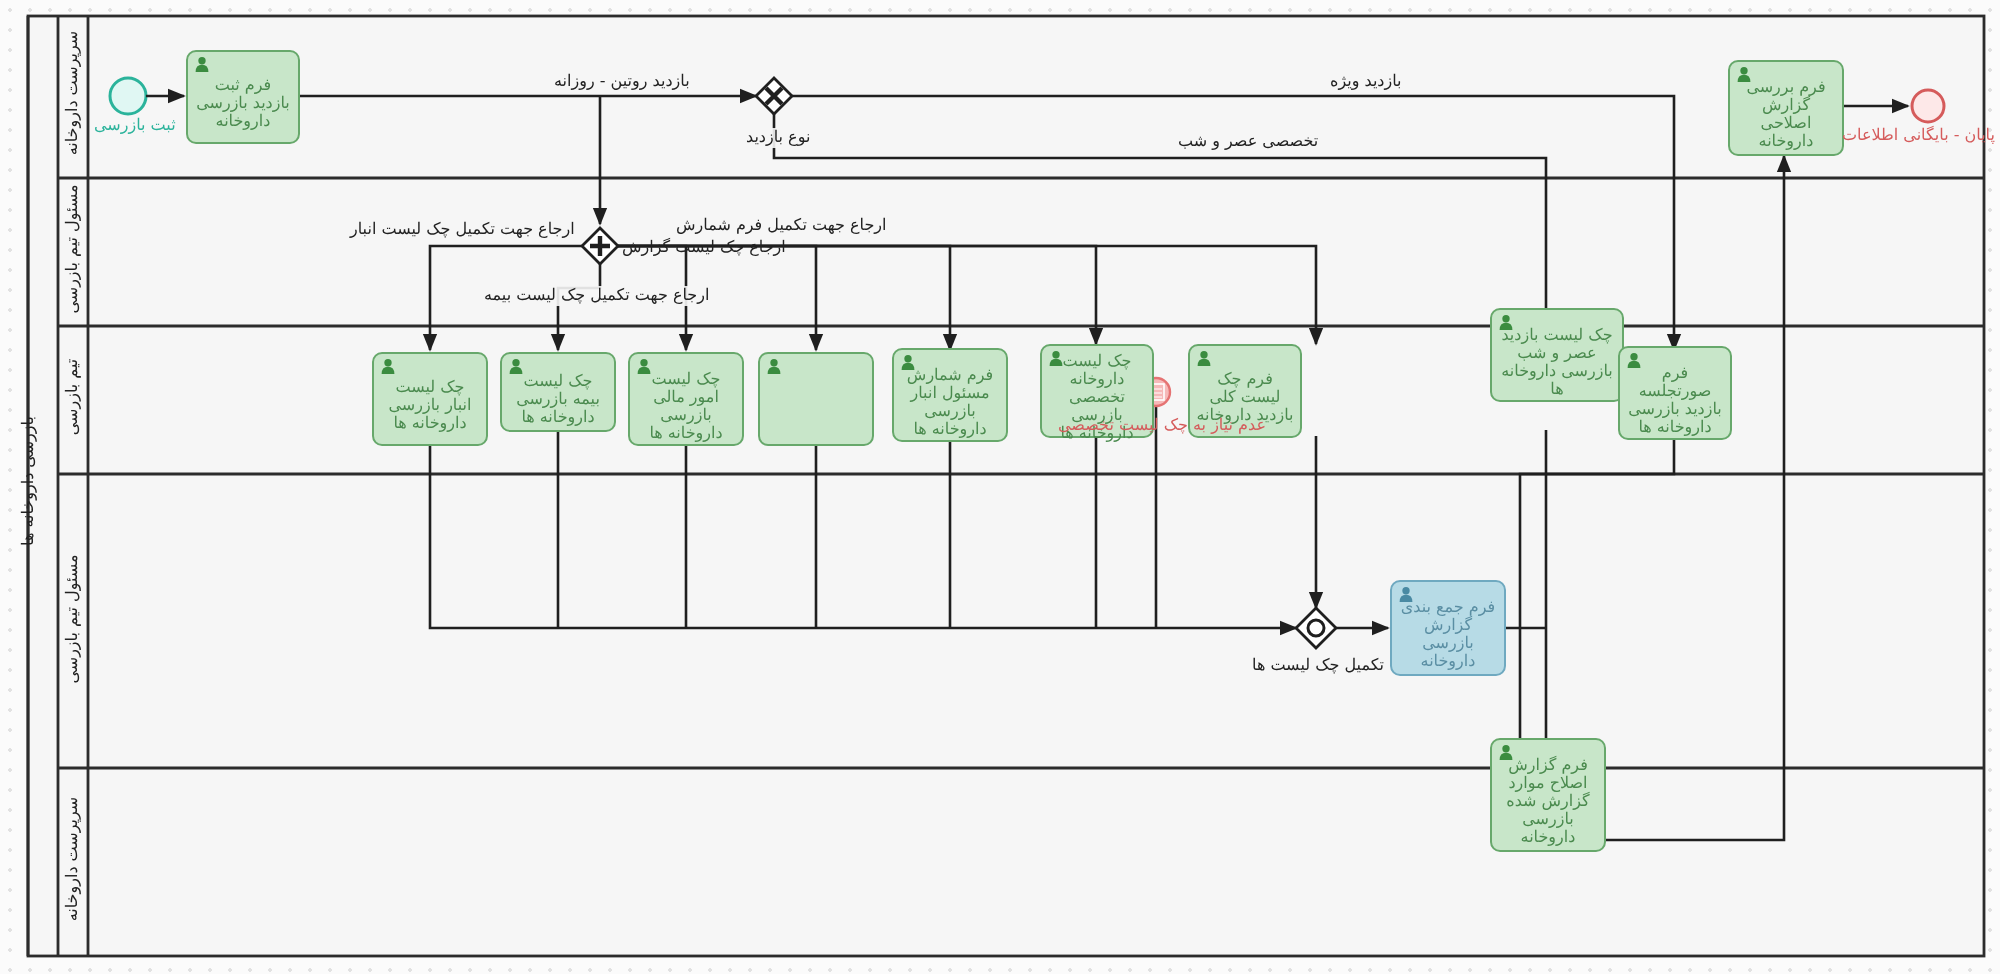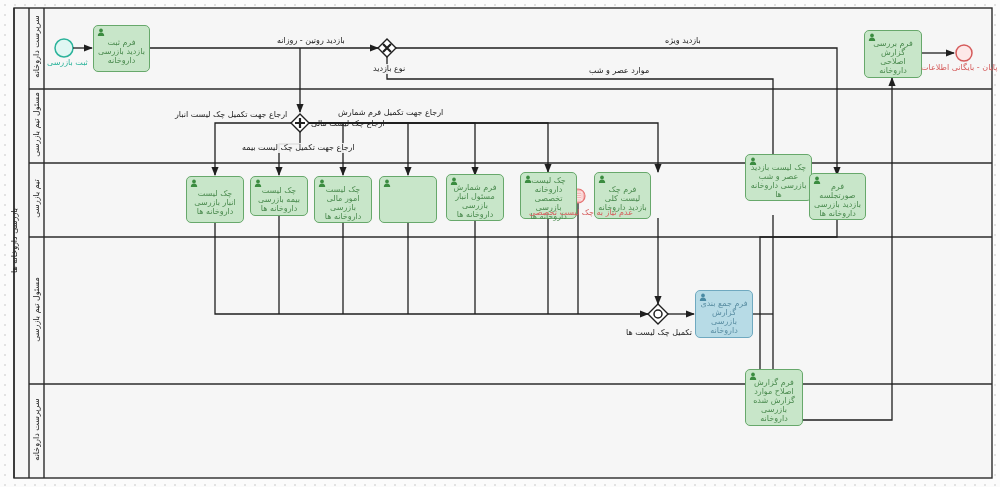--- a/index.html
+++ b/index.html
@@ -206,17 +206,17 @@
 </div>
 
 <div class="lbl teal" style="left:46px; top:58px;">ثبت بازرسی</div>
 <div class="lbl red" style="left:920px; top:63px;">پایان - بایگانی اطلاعات</div>
 <div class="lbl" style="left:372px; top:64px;text-align:right;">نوع بازدید</div>
 <div class="lbl" style="left:625px; top:328px;">تکمیل چک لیست ها</div>
 <div class="lbl red" style="left:528px; top:208px; background:transparent;">عدم نیاز به چک لیست تخصصی</div>
 
 <div class="lbl" style="left:276px; top:36px;">بازدید روتین - روزانه</div>
 <div class="lbl" style="left:664px; top:36px;">بازدید ویژه</div>
-<div class="lbl" style="left:588px; top:66px;">موارد عصر و شب</div>
+<div class="lbl" style="left:588px; top:66px;">تخصصی عصر و شب</div>
 <div class="lbl" style="left:174px; top:110px;">ارجاع جهت تکمیل چک لیست انبار</div>
 <div class="lbl" style="left:337px; top:108px;">ارجاع جهت تکمیل فرم شمارش</div>
-<div class="lbl" style="left:310px; top:119px; background:transparent;">ارجاع چک لیست مالی</div>
+<div class="lbl" style="left:310px; top:119px; background:transparent;">ارجاع چک لیست گزارش</div>
 <div class="lbl" style="left:241px; top:143px;">ارجاع جهت تکمیل چک لیست بیمه</div>
 
 </body></html>

